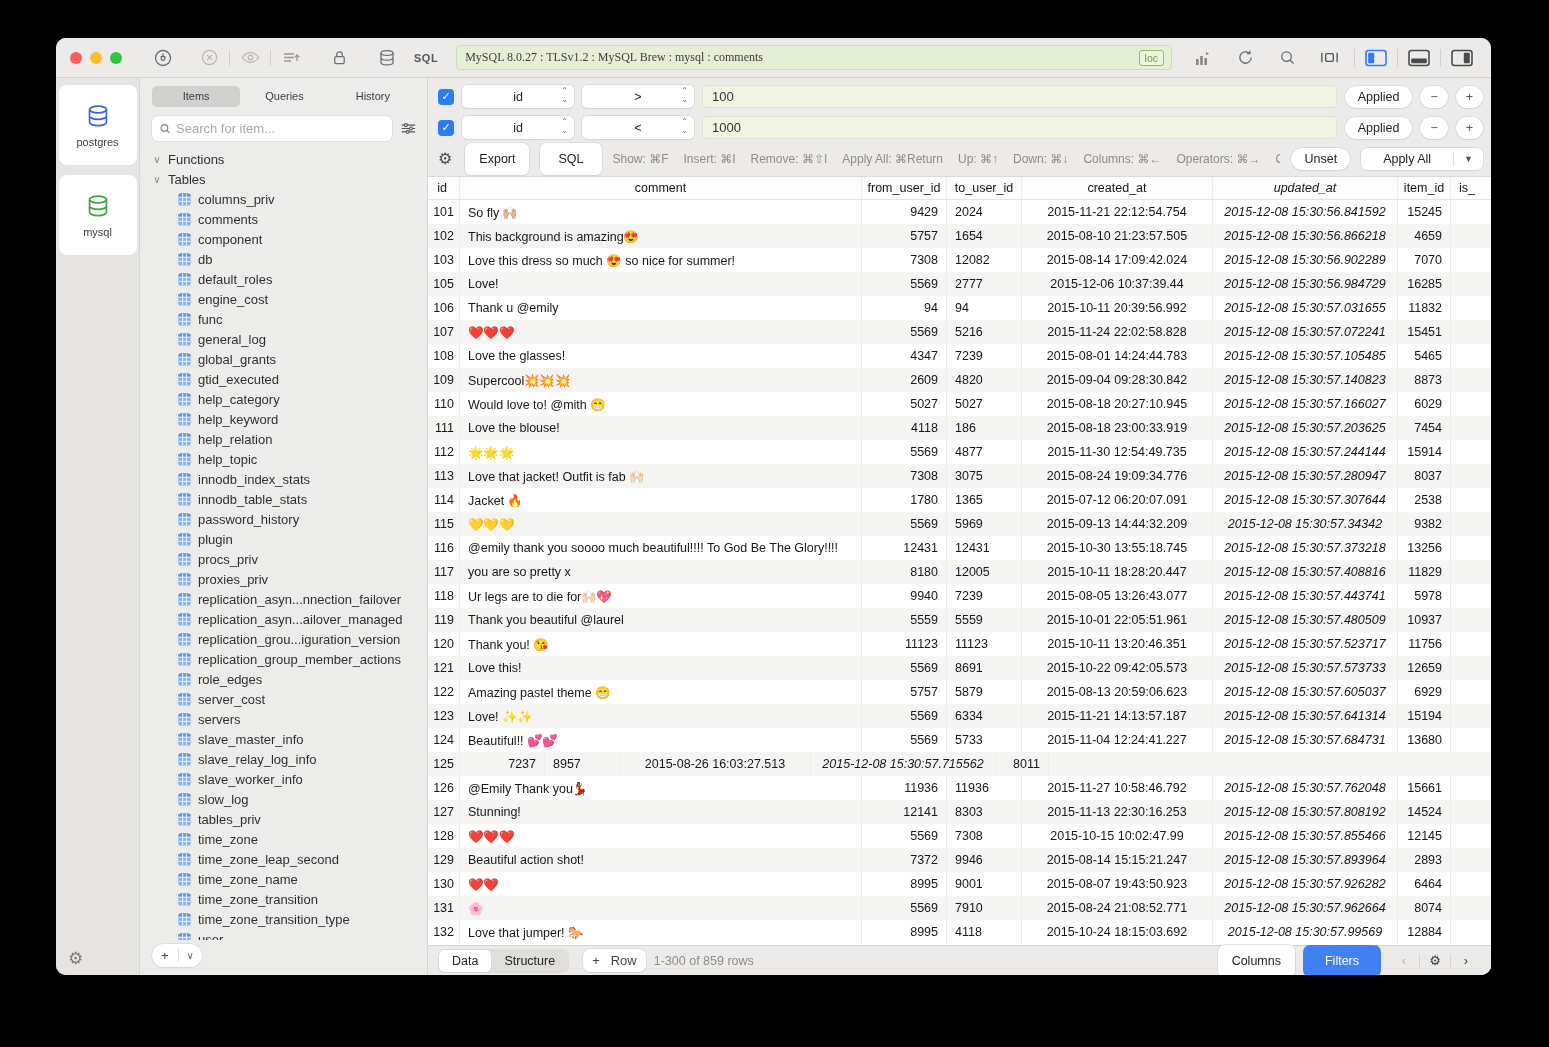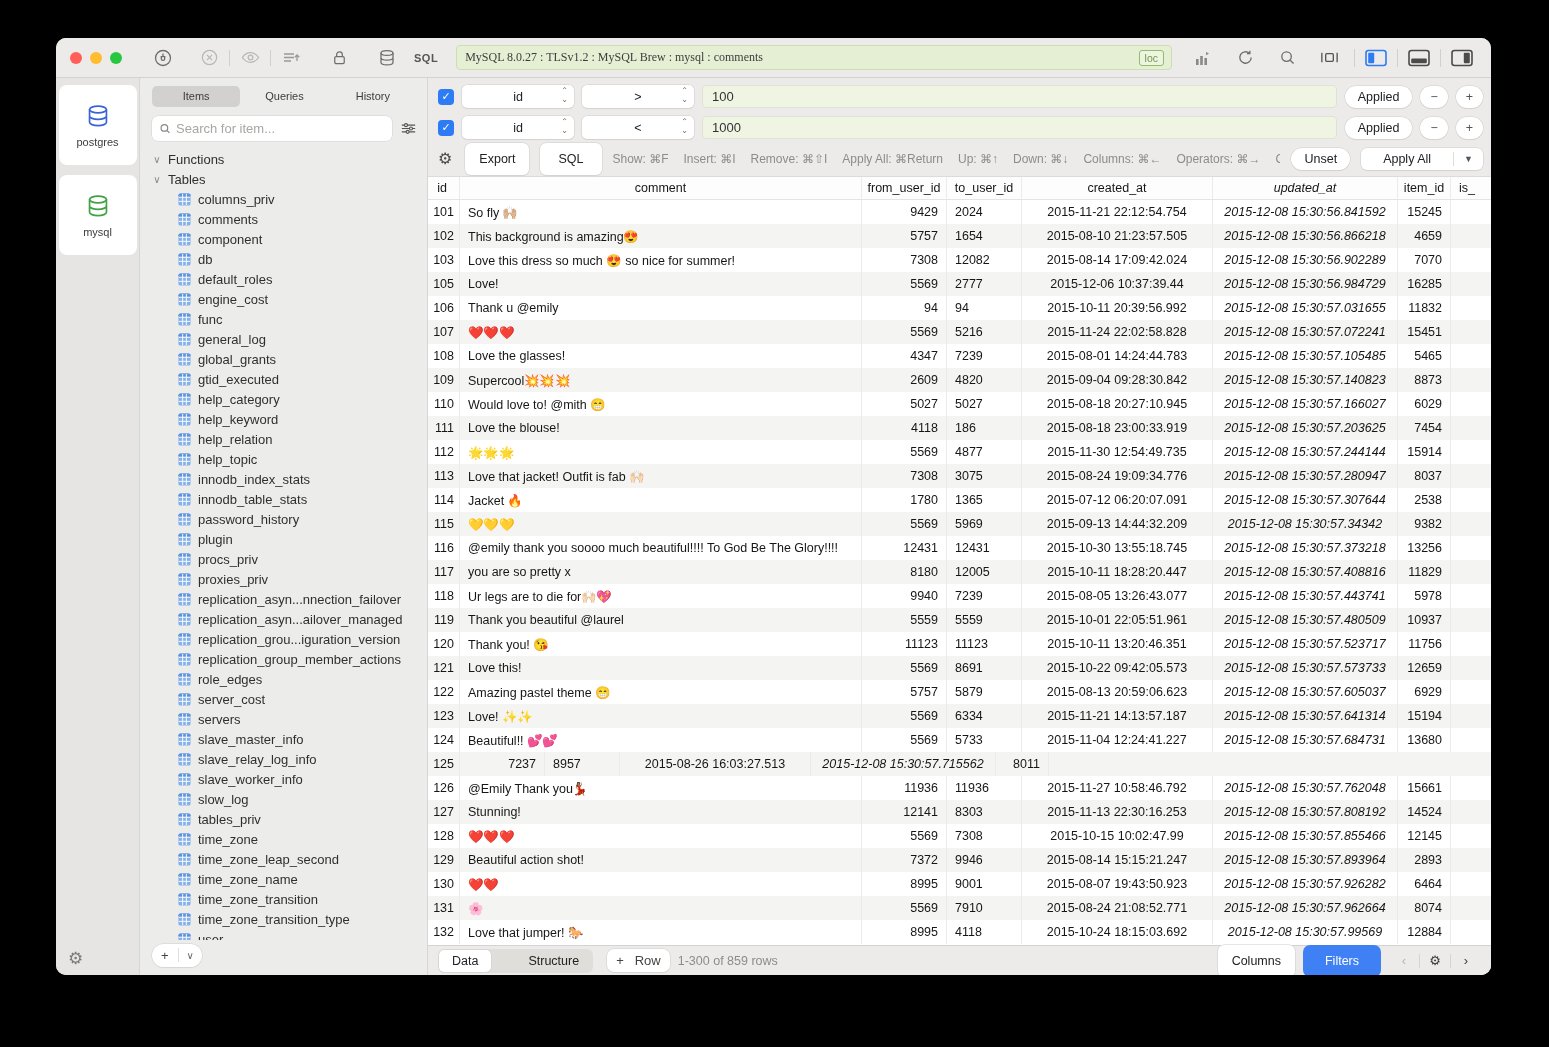--- a/index.html
+++ b/index.html
@@ -82,21 +82,21 @@
   .c-comment { width:402px; flex:0 0 auto; }
   .c-from    { width:85px;  justify-content:flex-end; flex:0 0 auto; }
   .c-to      { width:75px;  flex:0 0 auto; }
   .c-created { width:191px; justify-content:center; flex:0 0 auto; }
   .c-updated { width:185px; justify-content:center; flex:0 0 auto;font-style:italic; }
   .c-item    { width:53px;  justify-content:flex-end; flex:0 0 auto; }
   .c-is      { flex:1; border-right:none; min-width:0; }
 
   
   .bottombar { height:30px; flex:0 0 auto; background:#ecebe9; border-top:1px solid #d5d3d1; display:flex; align-items:center; padding:0 10px; gap:8px; }
-  .seg { display:flex; background:#e0ded b; background:#e0deda; border-radius:6px; padding:1px;gap:24px; }
+  .seg { display:flex; background:#e0ded b; background:#e0deda; border-radius:6px; padding:1px; }
   .seg-item { height:22px; padding:0 13px; display:flex; align-items:center; font-size:12.5px; color:#222; border-radius:5px; }
   .seg-item.active { background:#fff; box-shadow:0 0 0 .5px #cfcdcb; }
   .rowcount { flex:1; text-align:left; color:#8e8c8a; font-size:12.5px; }
   .btn.blue { background:#4080f5; color:#fff; box-shadow:none; border-radius:7px; padding:0 22px; }
   .navgrp { display:flex; align-items:center; gap:0; }
   .navgrp .nbtn { width:30px; height:22px; display:flex; align-items:center; justify-content:center; font-size:13px; color:#3c3c3c; }
   .navgrp .nbtn.dim { color:#b6b4b2; }
   .navgrp .ndiv { width:1px; height:14px; background:#d6d4d2; }
 </style>
 </head>

